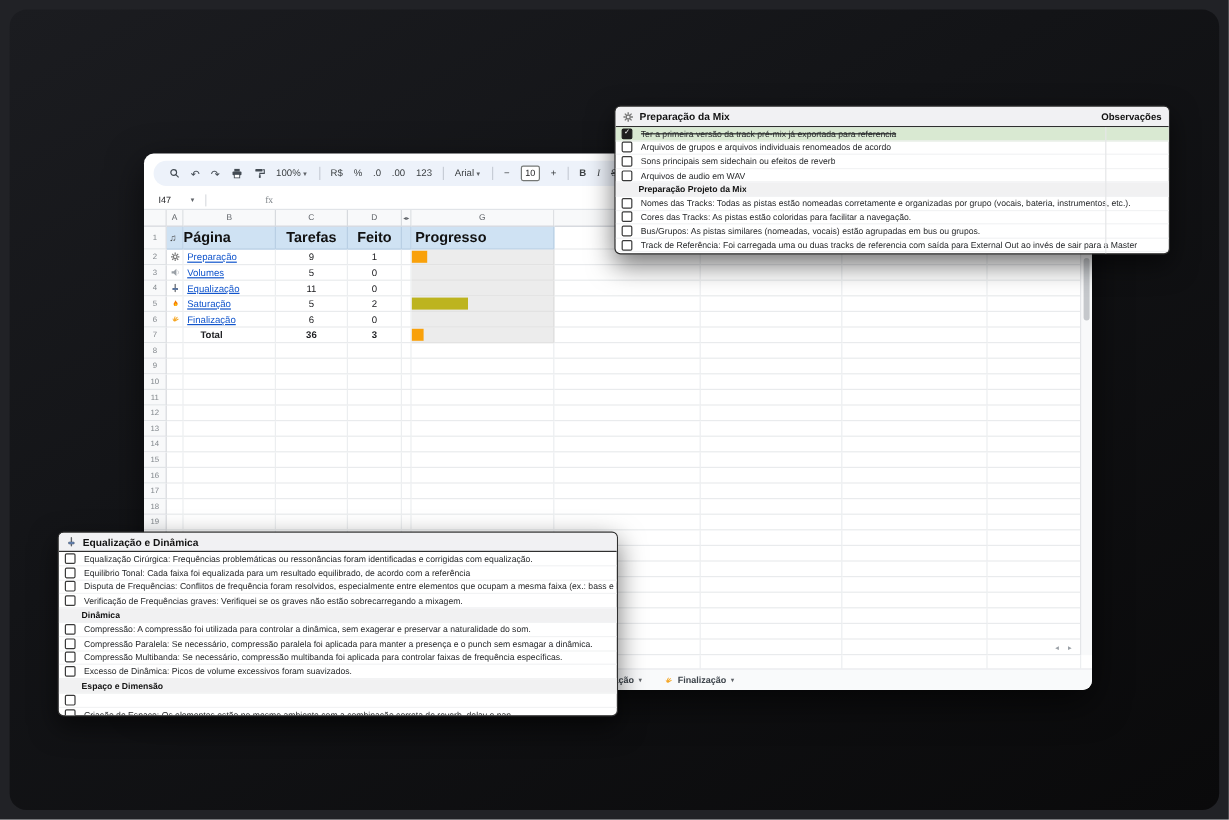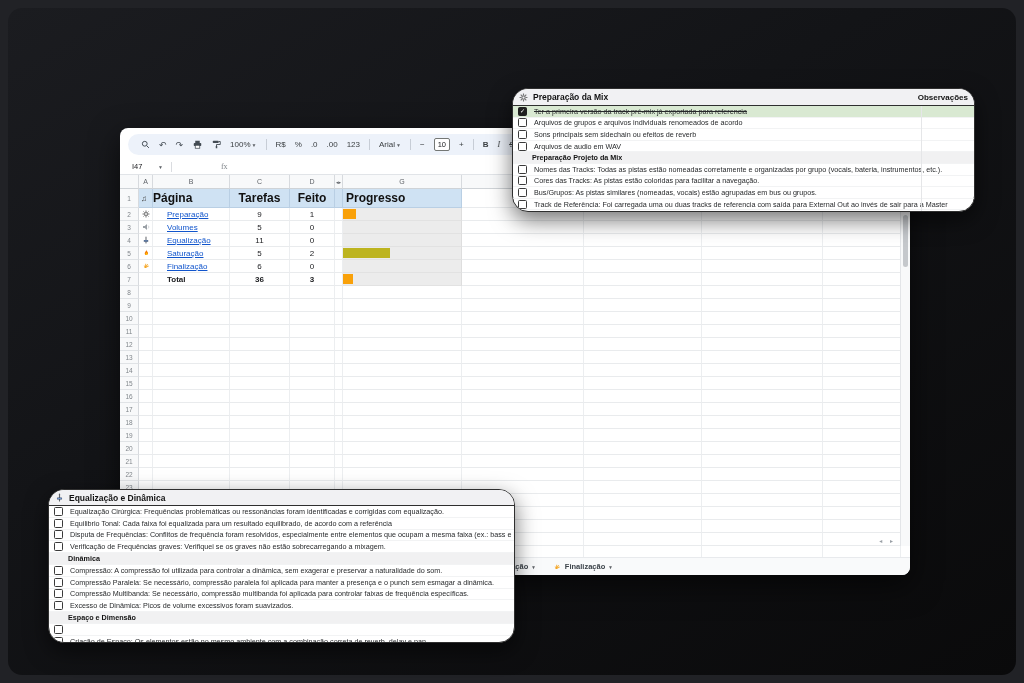--- a/index.html
+++ b/index.html
@@ -54,47 +54,47 @@
   .gc.num{justify-content:center;background:#f8f9fa;border-right:1px solid #d7dade;border-bottom:1px solid #e0e3e6;font-size:6.5px;color:#80868b;}
   .colhead .gc{height:13px;background:#f8f9fa;border-right:1px solid #d7dade;border-bottom:1px solid #cfd3d7;justify-content:center;font-size:7px;color:#5f6368;}
   .colhead .gc.collapsed{font-size:5px;letter-spacing:0;color:#5f6368;}
   .row-h{height:13px;}
   .row-1{height:19px;}
   .hl{background:#cfe2f3;border-right:1px solid #b9cfe4;border-bottom:1px solid #b9cfe4;}
   .hdr-txt{font-weight:bold;font-size:12px;color:#111;}
   .c-center{justify-content:center;}
   .cell-icon{display:inline-flex;width:8px;height:8px;margin-left:3px;align-items:center;justify-content:center;}
   .cell-icon svg{width:8px;height:8px;}
-  .page-link{color:#1155cc;text-decoration:underline;font-weight:500;margin-left:14px;font-size:8px;}
+  .page-link{color:#1155cc;text-decoration:underline;font-weight:500;margin-left:3px;font-size:8px;}
   .bold{font-weight:bold;}
   .prog-cell{background:#ececec;border-bottom:1px solid #e2e2e2;border-right:1px solid #dedede;}
   .bar{height:10px;}
   .music-note{font-size:8px;color:#444;margin-left:2px;}
 
   .vscroll{position:absolute;right:0;top:0;bottom:0;width:9px;background:#f8f9fa;border-left:1px solid #e3e5e8;}
   .vthumb{position:absolute;left:2px;top:40px;width:5px;height:52px;border-radius:3px;background:#c5c8cc;}
   .hscroll-arrows{position:absolute;right:14px;bottom:2px;font-size:6px;color:#9aa0a6;letter-spacing:3px;}
 
   .tabbar{
     position:absolute;left:0;right:0;bottom:0;height:17px;background:#f9fafb;
     border-top:1px solid #e8eaed;display:flex;align-items:center;padding-left:372px;gap:18px;
   }
   .sheet-tab{display:flex;align-items:center;gap:4px;font-size:7.5px;color:#3c434a;font-weight:600;}
   .tab-arrow{font-size:5px;color:#5f6368;}
   .tab-icon{display:inline-flex;width:8px;height:8px;}
   .tab-icon svg{width:8px;height:8px;}
 
   
   .panel{
-    position:absolute;background:#fff;border:1px solid #2f2f2f;border-radius:16px;
+    position:absolute;background:#fff;border:1px solid #2f2f2f;border-radius:5px;
     overflow:hidden;z-index:3;box-shadow:0 8px 22px rgba(0,0,0,.55);
     display:flex;flex-direction:column;
   }
   .panel-prep{left:512px;top:88px;width:461px;height:122px;}
-  .panel-eq{left:48px;top:443px;width:465px;height:152px;margin-top:46px;}
+  .panel-eq{left:48px;top:443px;width:465px;height:152px;}
   .panel-head{
     display:flex;align-items:center;background:#f1f1f3;border-bottom:1px solid #2f2f2f;
     padding:0 6px;flex:0 0 auto;
   }
   .panel-prep .panel-head{height:16px;}
   .panel-eq .panel-head{height:15px;}
   .panel-title{font-weight:bold;font-size:8.5px;color:#121212;margin-left:5px;}
   .panel-head-right{margin-left:auto;font-weight:bold;font-size:8px;color:#121212;}
   .panel-icon{display:inline-flex;width:9px;height:9px;}
   .panel-icon svg{width:9px;height:9px;}

